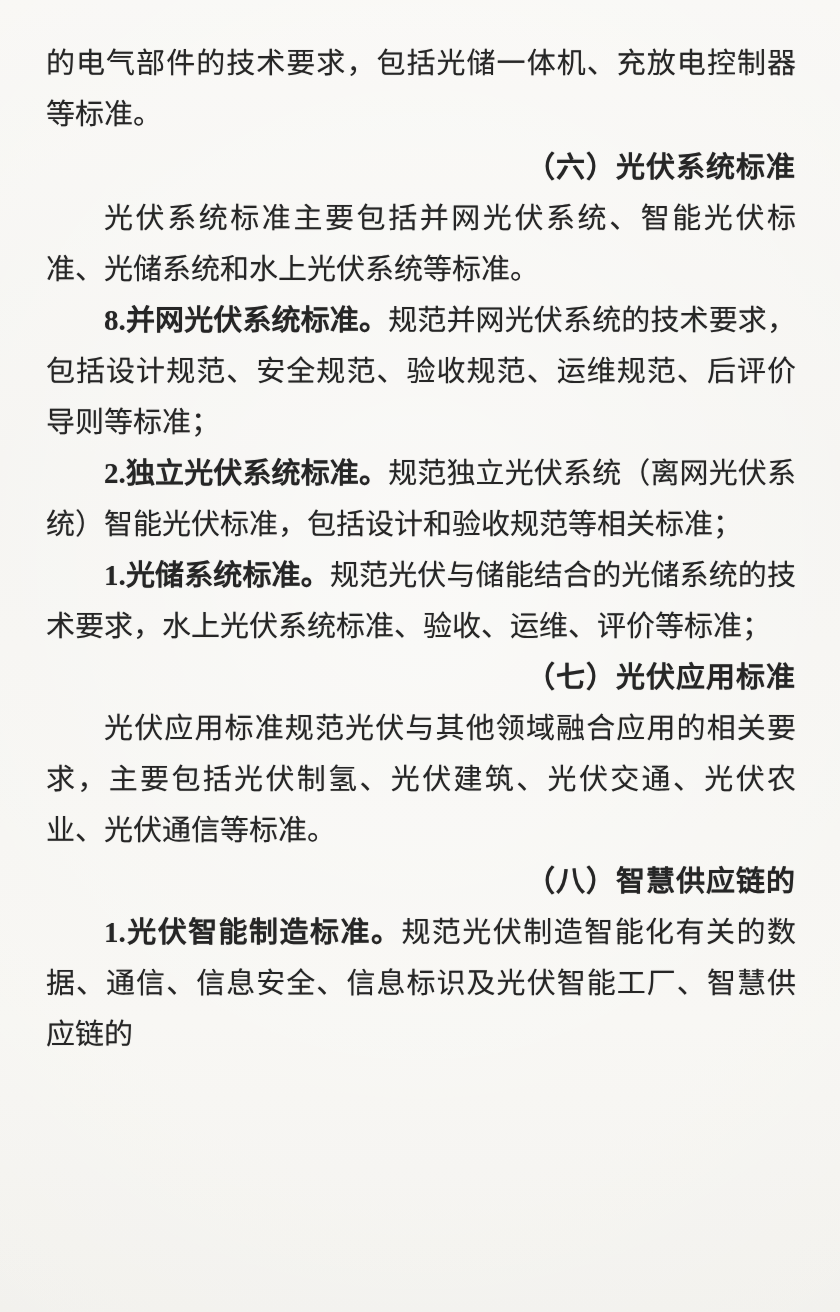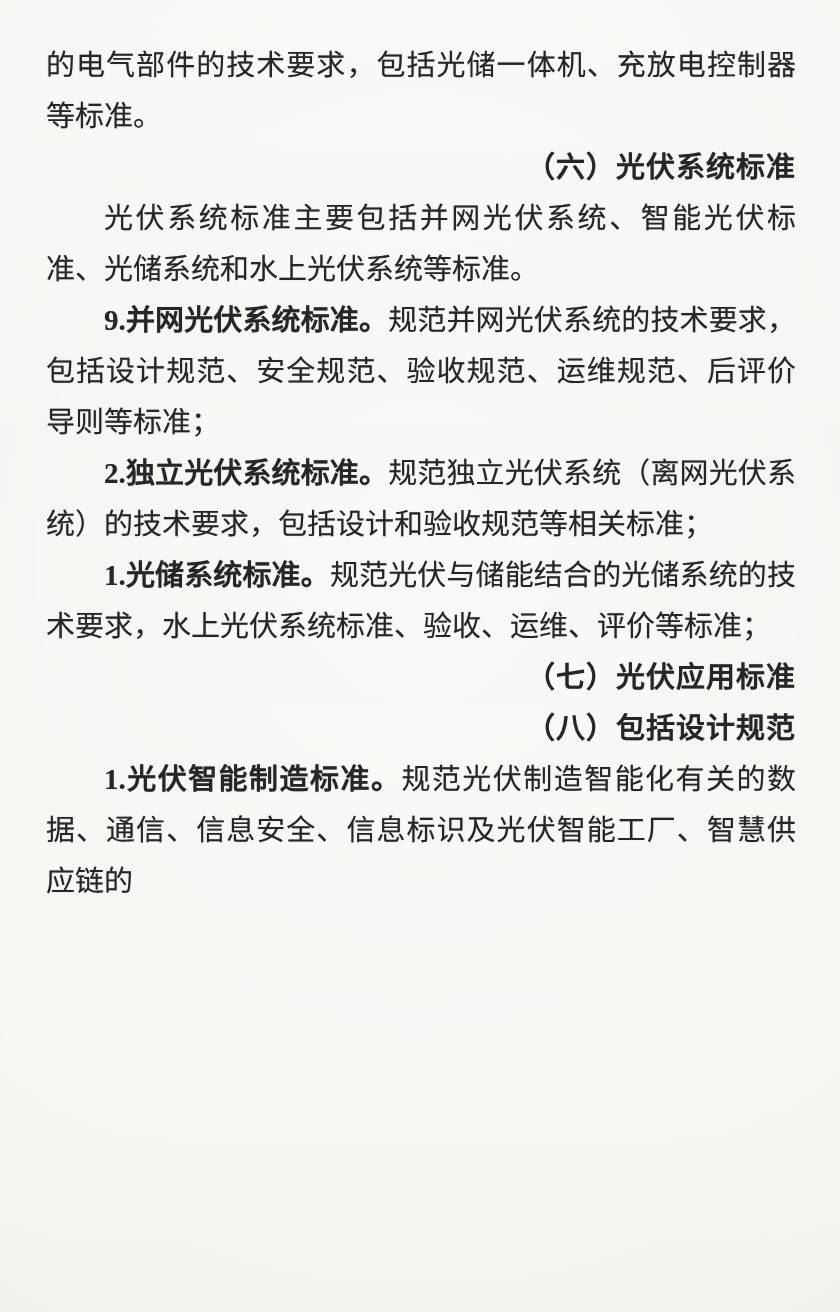--- a/index.html
+++ b/index.html
@@ -28,20 +28,21 @@
     text-shadow: 0 0 1px rgba(70, 70, 70, 0.45);
   }
   .page p {
     margin: 0;
     text-align: justify;
     text-indent: 2em;
     word-break: break-all;
   }
   .page p.noindent {
     text-indent: 0;
+    font-family: Liberation Mono, monospace;
   }
   .page p.heading {
     font-weight: 700;
     text-align: right;
     letter-spacing: 1px;
   }
   .page b.lead {
     font-weight: 700;
   }
 </style>
@@ -49,28 +50,29 @@
 <body>
 
 <div class="page">
 
   <p class="noindent"><span>的电气部件的技术要求，包括光储一体机、充放电控制器等标准。</span></p>
 
   <p class="heading"><span>（六）光伏系统标准</span></p>
 
   <p><span>光伏系统标准主要包括并网光伏系统、智能光伏标准、光储系统和水上光伏系统等标准。</span></p>
 
-  <p><b class="lead">9.并网光伏系统标准。</b><span>规范并网光伏系统的技术要求，包括设计规范、安全规范、验收规范、运维规范、后评价导则等标准；</span></p>
+  <p><b class="lead">8.并网光伏系统标准。</b><span>规范并网光伏系统的技术要求，包括设计规范、安全规范、验收规范、运维规范、后评价导则等标准；</span></p>
 
-  <p><b class="lead">2.独立光伏系统标准。</b><span>规范独立光伏系统（离网光伏系统）的技术要求，包括设计和验收规范等相关标准；</span></p>
+  <p><b class="lead">2.独立光伏系统标准。</b><span>规范独立光伏系统（离网光伏系统）智能光伏标准，包括设计和验收规范等相关标准；</span></p>
 
   <p><b class="lead">1.光储系统标准。</b><span>规范光伏与储能结合的光储系统的技术要求，水上光伏系统标准、验收、运维、评价等标准；</span></p>
 
 
   <p class="heading"><span>（七）光伏应用标准</span></p>
 
+  <p><span>光伏应用标准规范光伏与其他领域融合应用的相关要求，主要包括光伏制氢、光伏建筑、光伏交通、光伏农业、光伏通信等标准。</span></p>
 
-  <p class="heading"><span>（八）包括设计规范</span></p>
+  <p class="heading"><span>（八）智慧供应链的</span></p>
 
 
   <p><b class="lead">1.光伏智能制造标准。</b><span>规范光伏制造智能化有关的数据、通信、信息安全、信息标识及光伏智能工厂、智慧供应链的</span></p>
 
 </div>
 
 </body></html>

